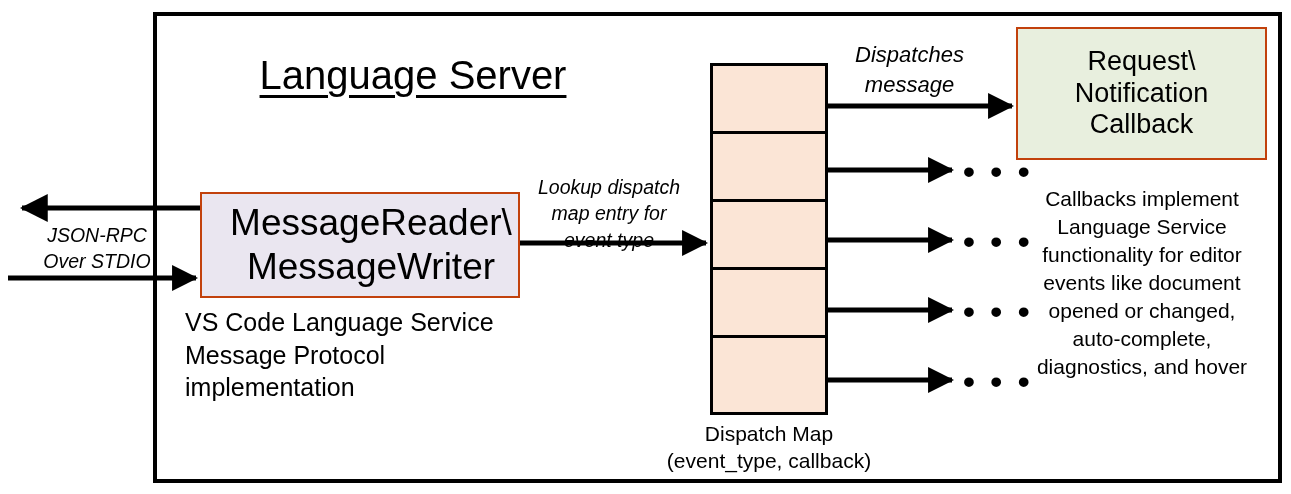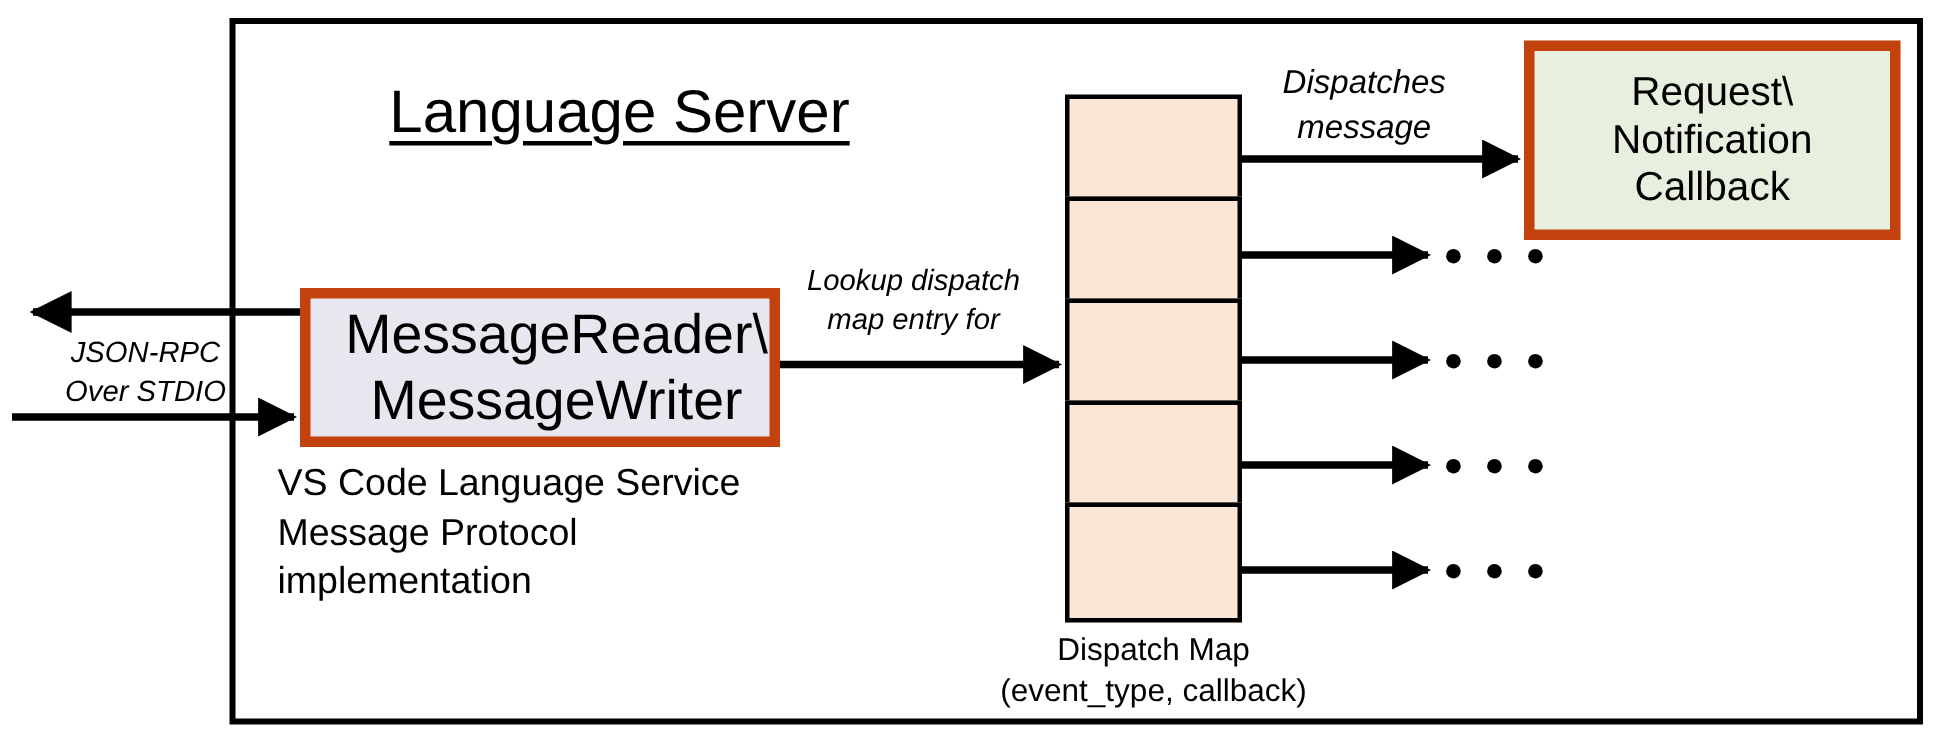--- a/index.html
+++ b/index.html
@@ -23,21 +23,21 @@
   }
   .svg-layer {
     position: absolute;
     left: 0; top: 0;
     width: 1291px;
     height: 494px;
   }
   .node {
     position: absolute;
     box-sizing: border-box;
-    border: 7px solid #c2410c;
+    border: 2px solid #c2410c;
     display: flex;
     align-items: center;
     justify-content: center;
     text-align: center;
     line-height: 1.18;
   }
   
   #server-frame {
     left: 153px;
     top: 12px;
@@ -216,20 +216,21 @@
     </div>
   </div>
   <div id="messagereader-caption">
     <div>VS Code Language Service</div>
     <div>Message Protocol implementation</div>
   </div>
 
   <div id="lookup-label">
     <div>Lookup dispatch</div>
     <div>map entry for</div>
+    <div>event type</div>
   </div>
 
   <div id="dispatch-map">
     <div class="map-cell" style="top:0px;   height:71px;"></div>
     <div class="map-cell" style="top:68px;  height:71px;"></div>
     <div class="map-cell" style="top:136px; height:71px;"></div>
     <div class="map-cell" style="top:204px; height:71px;"></div>
     <div class="map-cell" style="top:272px; height:80px;"></div>
   </div>
   <div id="dispatch-map-caption">
@@ -247,14 +248,23 @@
   <div class="ellipsis" style="left:963px; top:294px;">• • •</div>
   <div class="ellipsis" style="left:963px; top:364px;">• • •</div>
 
   <div class="node" id="callback-box">
     <div>
       <div>Request\</div>
       <div>Notification</div>
       <div>Callback</div>
     </div>
   </div>
+  <div id="callback-desc">
+    <div>Callbacks implement</div>
+    <div>Language Service</div>
+    <div>functionality for editor</div>
+    <div>events like document</div>
+    <div>opened or changed,</div>
+    <div>auto-complete,</div>
+    <div>diagnostics, and hover</div>
+  </div>
 
 </div>
 
 </body></html>

